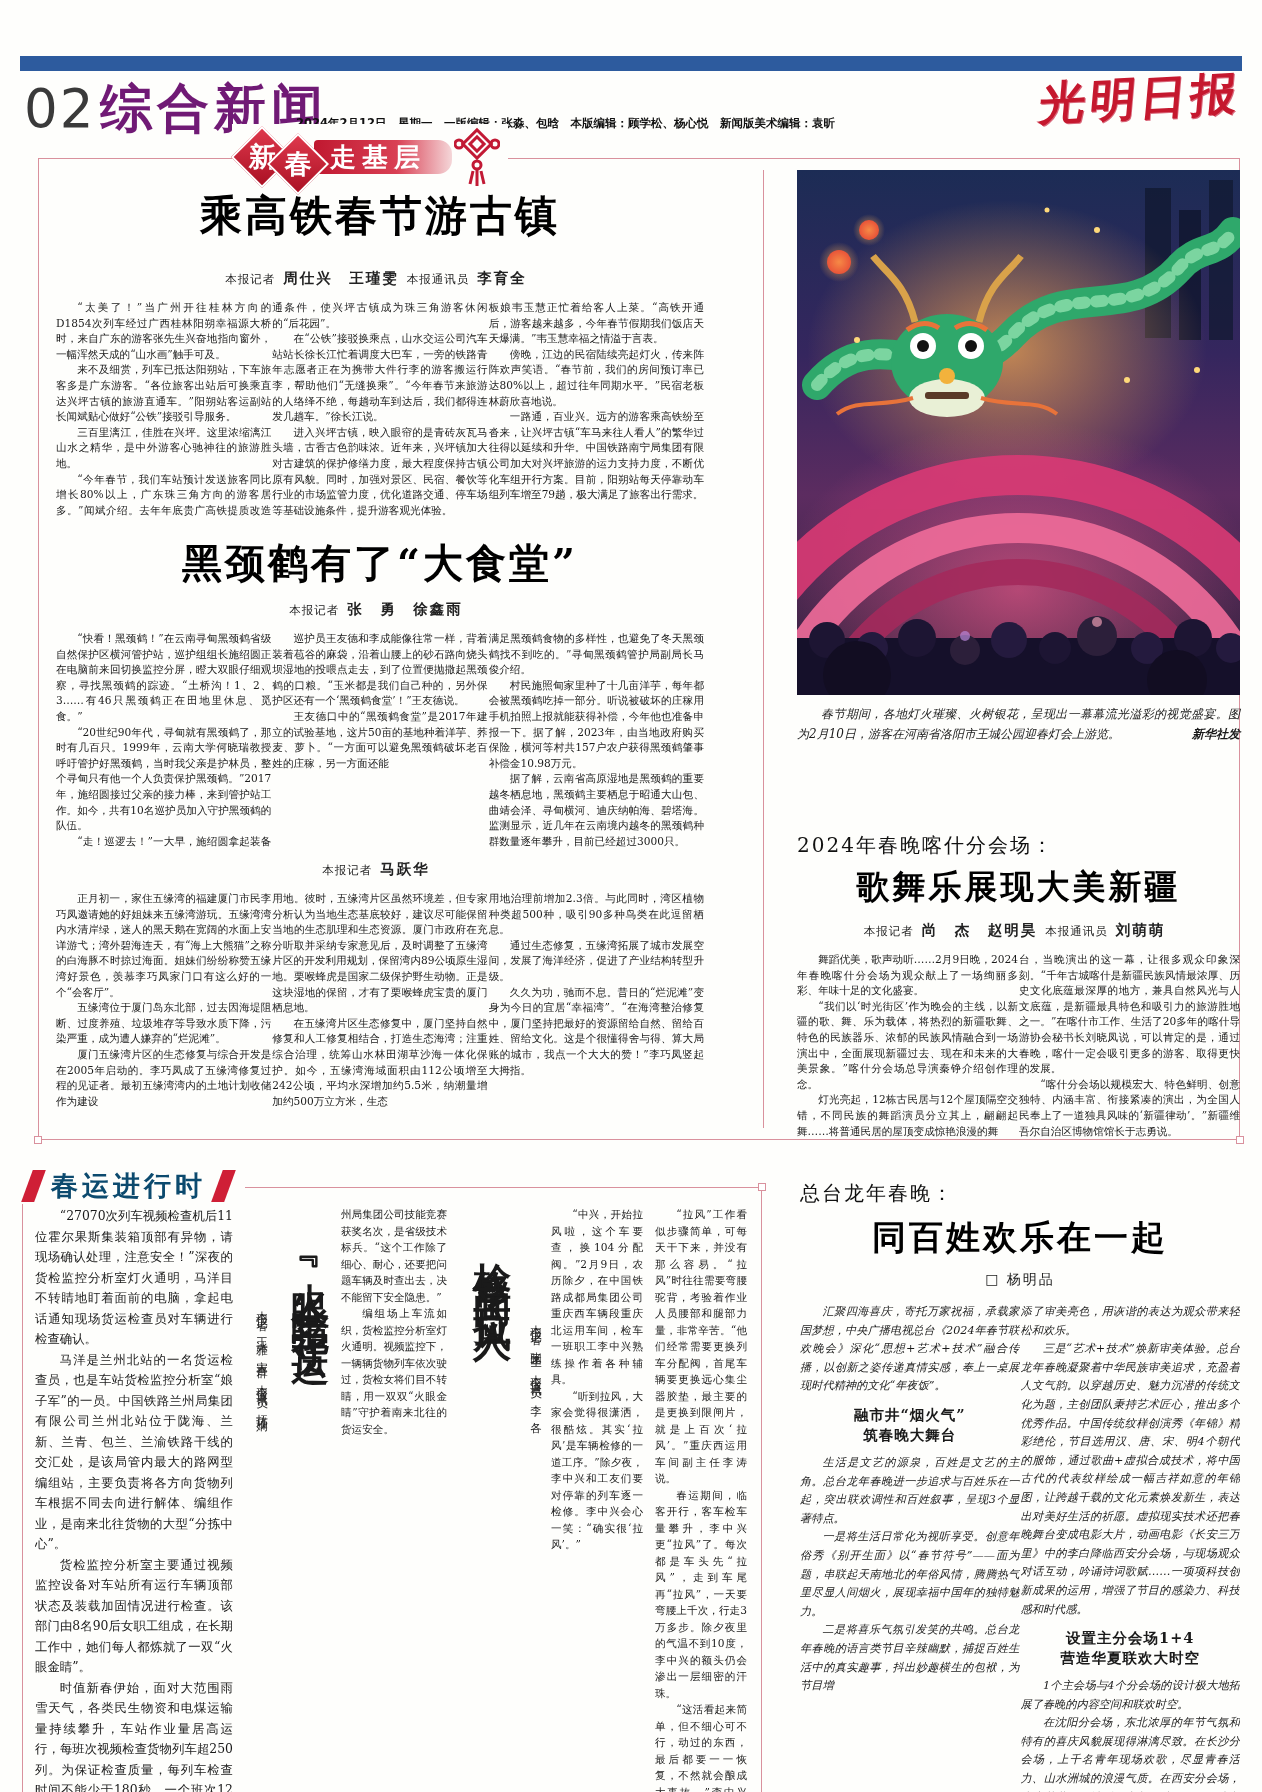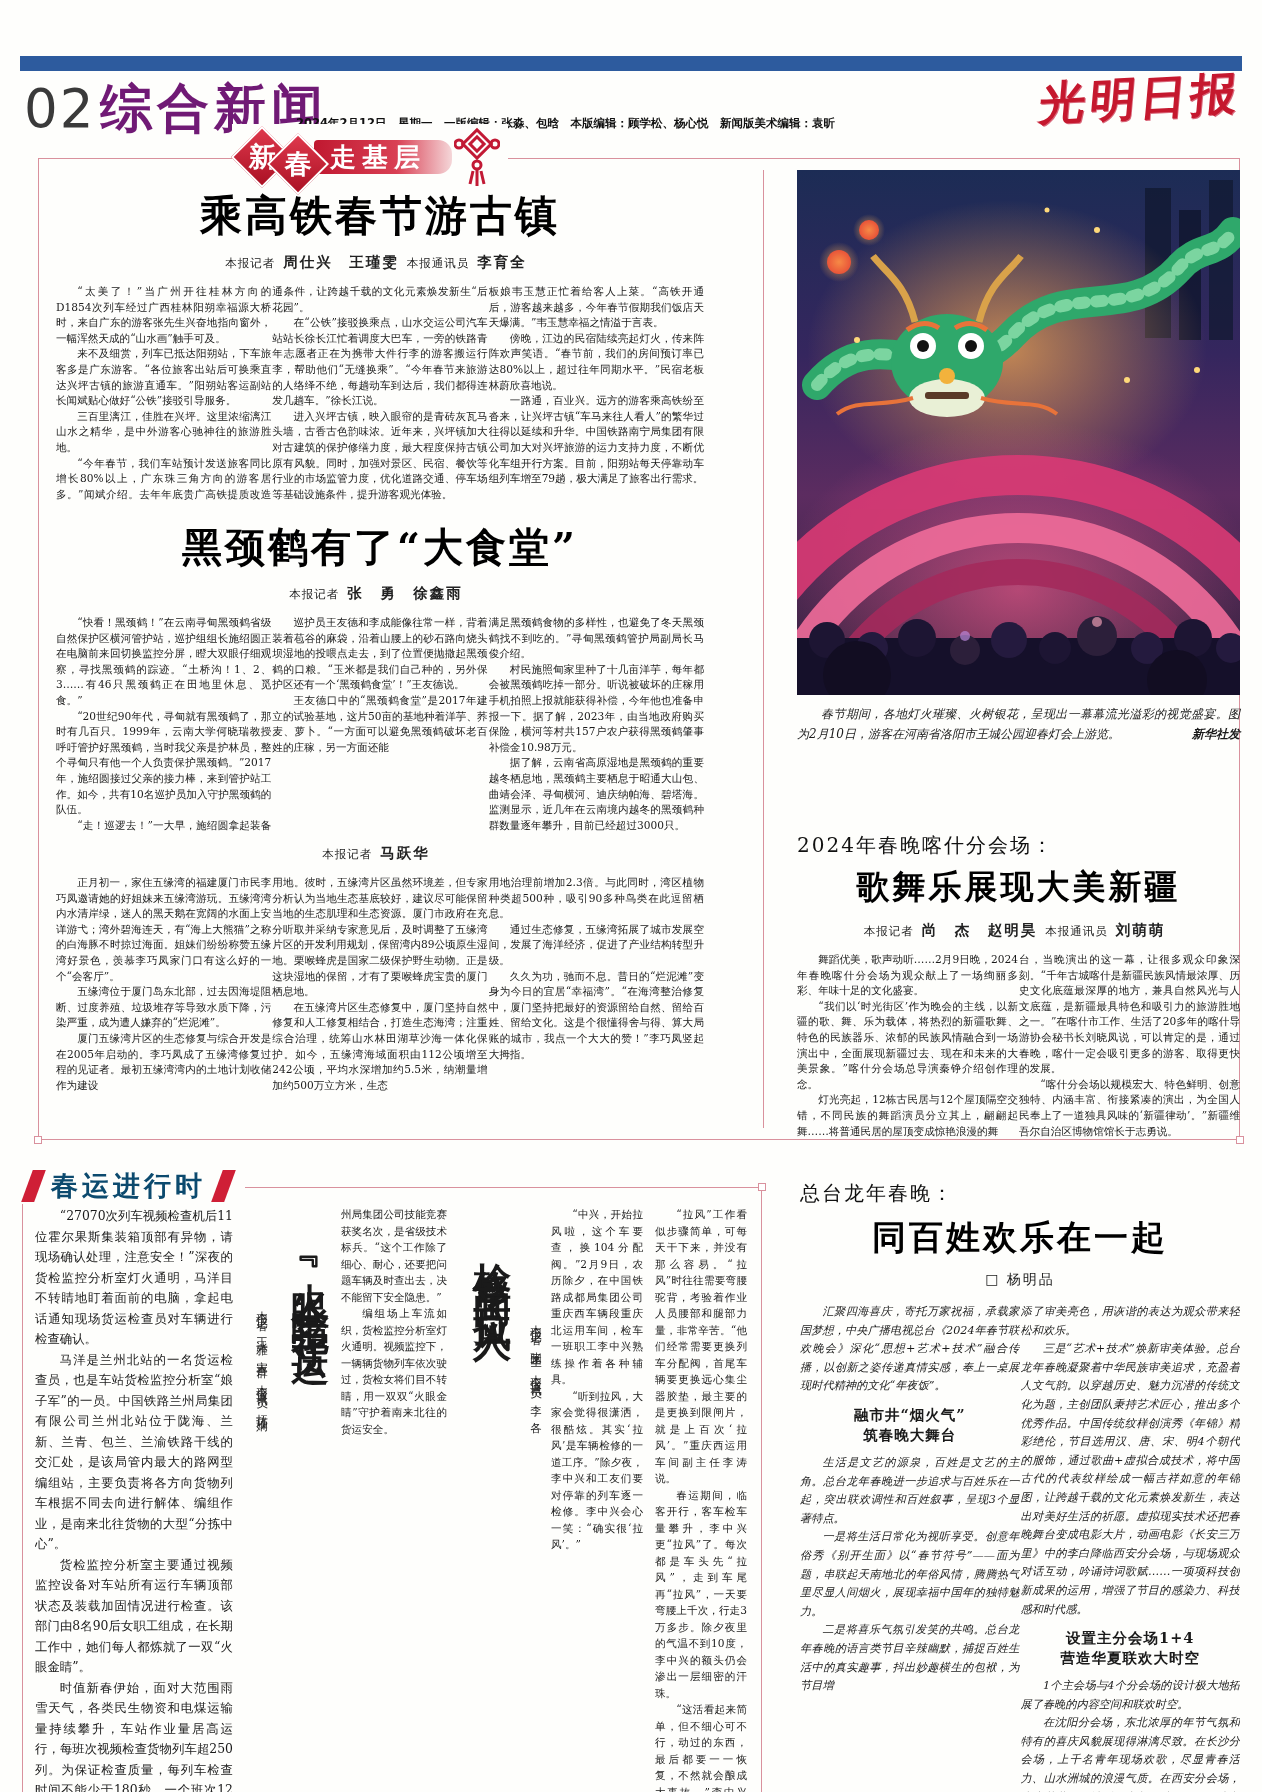--- a/index.html
+++ b/index.html
@@ -44,21 +44,21 @@
   .col { flex:1; font-size:10.6px; line-height:15.6px; text-align:justify; overflow:hidden; }
   .para { text-indent:2em; }
   .para.cont { text-indent:0; }
   .para.sub { text-indent:0; text-align:center; font-weight:bold; font-style:normal; font-size:14.5px; line-height:20px;
     white-space:pre-line; margin:9px 0; letter-spacing:1px; }
 
   
   .left-zone { position:absolute; left:56px; top:170px; width:648px; }
   .a1-title { font-size:42px; margin-top:18px; }
   .a1 .col { height:216px; }
-  .a1 .byline { margin:8px 0 12px; }
+  .a1 .byline { margin:24px 0 12px; }
   .a2-title { font-size:40px; margin-top:20px; }
   .a2 .byline { margin:8px 0 12px; }
   .a2 .col { height:220px; }
   .a3-title { font-size:40px; margin-top:22px; }
   .a3 .byline { margin:8px 0 12px; }
   .a3 .col { height:226px; }
 
   
   .right-zone { position:absolute; left:797px; top:170px; width:443px; }
   .photo { position:relative; width:443px; height:525px; overflow:hidden; background:#1c2c55; }
@@ -143,21 +143,21 @@
         <span class="by-label">本报记者</span><span class="by-name">周仕兴　王瑾雯</span><span class="by-label">本报通讯员</span><span class="by-name">李育全</span>
       </div>
       <div class="cols">
         <div class="col">
             <p class="para">“太美了！”当广州开往桂林方向的D1854次列车经过广西桂林阳朔幸福源大桥时，来自广东的游客张先生兴奋地指向窗外，一幅浑然天成的“山水画”触手可及。</p>
             <p class="para">来不及细赏，列车已抵达阳朔站，下车旅客多是广东游客。“各位旅客出站后可换乘直达兴坪古镇的旅游直通车。”阳朔站客运副站长闻斌贴心做好“公铁”接驳引导服务。</p>
             <p class="para">三百里漓江，佳胜在兴坪。这里浓缩漓江山水之精华，是中外游客心驰神往的旅游胜地。</p>
             <p class="para">“今年春节，我们车站预计发送旅客同比增长80%以上，广东珠三角方向的游客居多。”闻斌介绍。去年年底贵广高铁提质改造工程完成后，从广州来兴坪最快只需1小时49分。便利的高铁交</p>
           </div>
         <div class="col">
-            <p class="para cont">通条件，让跨越千载的文化元素焕发新生“后花园”。</p>
+            <p class="para cont">通条件，使兴坪古镇成为珠三角游客休闲的“后花园”。</p>
             <p class="para">在“公铁”接驳换乘点，山水交运公司汽车站站长徐长江忙着调度大巴车，一旁的铁路青年志愿者正在为携带大件行李的游客搬运行李，帮助他们“无缝换乘”。“今年春节来旅游的人络绎不绝，每趟动车到达后，我们都得连发几趟车。”徐长江说。</p>
             <p class="para">进入兴坪古镇，映入眼帘的是青砖灰瓦马头墙，古香古色韵味浓。近年来，兴坪镇加大对古建筑的保护修缮力度，最大程度保持古镇原有风貌。同时，加强对景区、民宿、餐饮等行业的市场监管力度，优化道路交通、停车场等基础设施条件，提升游客观光体验。</p>
           </div>
         <div class="col">
             <p class="para cont">板娘韦玉慧正忙着给客人上菜。“高铁开通后，游客越来越多，今年春节假期我们饭店天天爆满。”韦玉慧幸福之情溢于言表。</p>
             <p class="para">傍晚，江边的民宿陆续亮起灯火，传来阵阵欢声笑语。“春节前，我们的房间预订率已达80%以上，超过往年同期水平。”民宿老板林蔚欣喜地说。</p>
             <p class="para">一路通，百业兴。远方的游客乘高铁纷至沓来，让兴坪古镇“车马来往人看人”的繁华过往得以延续和升华。中国铁路南宁局集团有限公司加大对兴坪旅游的运力支持力度，不断优化车组开行方案。目前，阳朔站每天停靠动车组列车增至79趟，极大满足了旅客出行需求。</p>
           </div>
       </div>
     </div>

